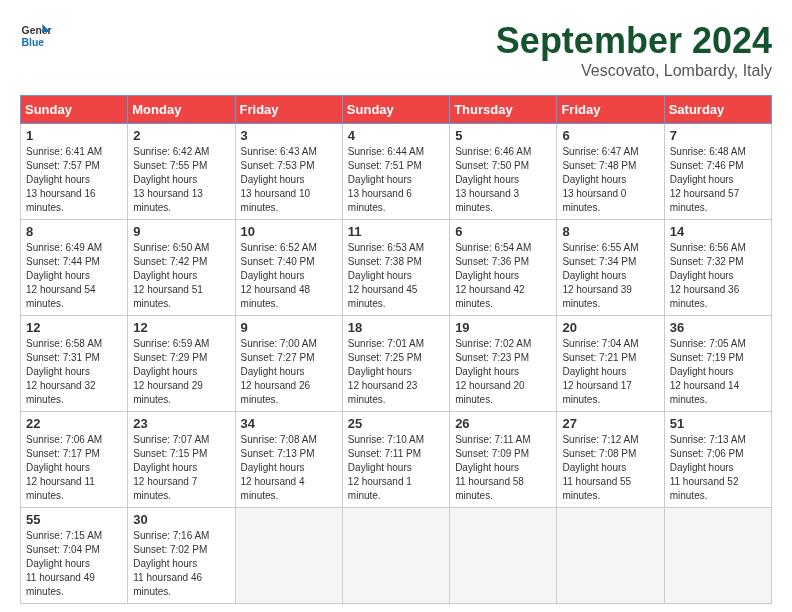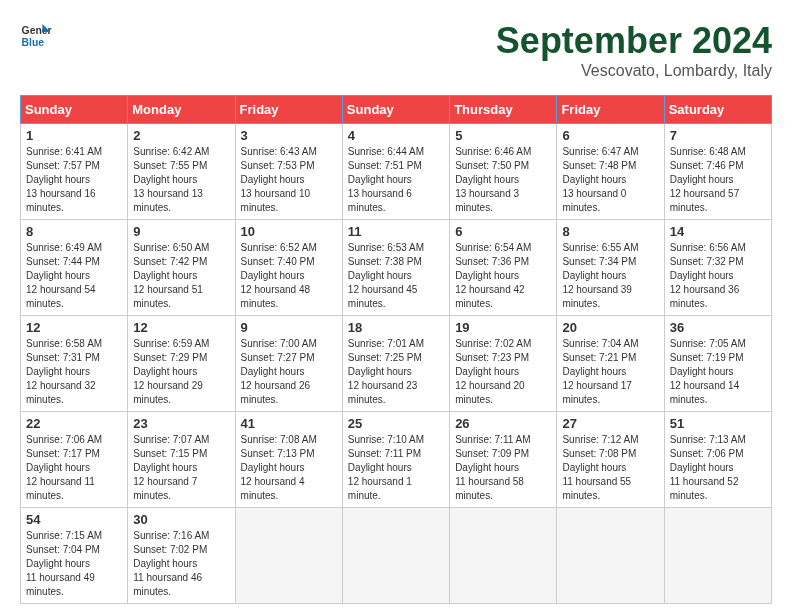--- a/index.html
+++ b/index.html
@@ -198,21 +198,21 @@
       <tr>
         <td>
           <span class="day-num">22</span>
           <div class="cell-info">Sunrise: 7:06 AM<br>Sunset: 7:17 PM<br>Daylight hours<br>12 hoursand 11 minutes.</div>
         </td>
         <td>
           <span class="day-num">23</span>
           <div class="cell-info">Sunrise: 7:07 AM<br>Sunset: 7:15 PM<br>Daylight hours<br>12 hoursand 7 minutes.</div>
         </td>
         <td>
-          <span class="day-num">41</span>
+          <span class="day-num">34</span>
           <div class="cell-info">Sunrise: 7:08 AM<br>Sunset: 7:13 PM<br>Daylight hours<br>12 hoursand 4 minutes.</div>
         </td>
         <td>
           <span class="day-num">25</span>
           <div class="cell-info">Sunrise: 7:10 AM<br>Sunset: 7:11 PM<br>Daylight hours<br>12 hoursand 1 minute.</div>
         </td>
         <td>
           <span class="day-num">26</span>
           <div class="cell-info">Sunrise: 7:11 AM<br>Sunset: 7:09 PM<br>Daylight hours<br>11 hoursand 58 minutes.</div>
         </td>
@@ -220,21 +220,21 @@
           <span class="day-num">27</span>
           <div class="cell-info">Sunrise: 7:12 AM<br>Sunset: 7:08 PM<br>Daylight hours<br>11 hoursand 55 minutes.</div>
         </td>
         <td>
           <span class="day-num">51</span>
           <div class="cell-info">Sunrise: 7:13 AM<br>Sunset: 7:06 PM<br>Daylight hours<br>11 hoursand 52 minutes.</div>
         </td>
       </tr>
       <tr>
         <td>
-          <span class="day-num">54</span>
+          <span class="day-num">55</span>
           <div class="cell-info">Sunrise: 7:15 AM<br>Sunset: 7:04 PM<br>Daylight hours<br>11 hoursand 49 minutes.</div>
         </td>
         <td>
           <span class="day-num">30</span>
           <div class="cell-info">Sunrise: 7:16 AM<br>Sunset: 7:02 PM<br>Daylight hours<br>11 hoursand 46 minutes.</div>
         </td>
         <td class="empty"></td>
         <td class="empty"></td>
         <td class="empty"></td>
         <td class="empty"></td>

